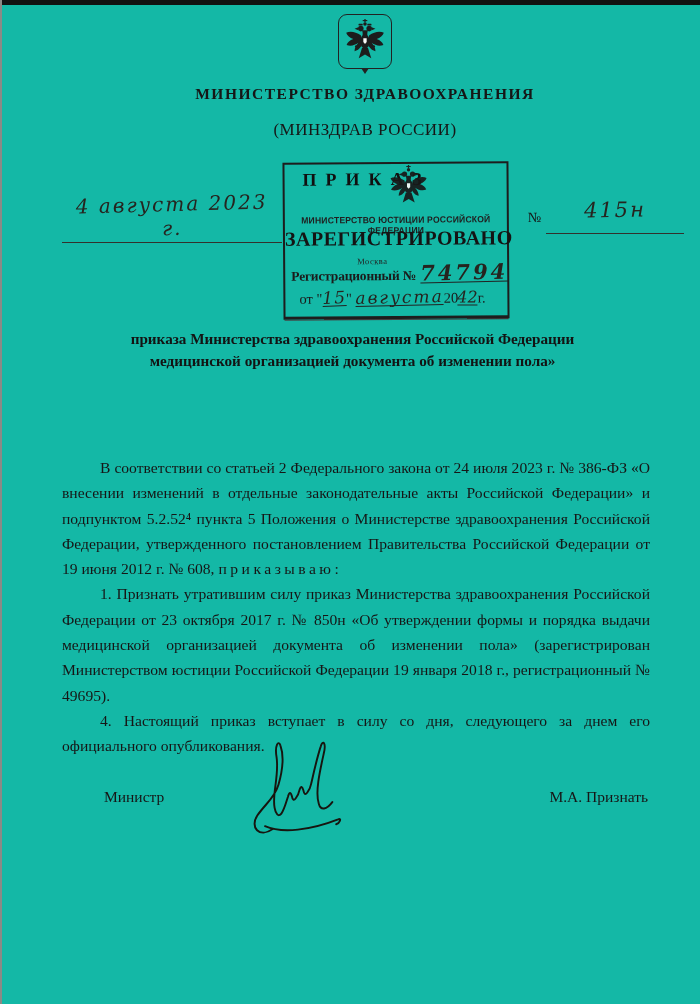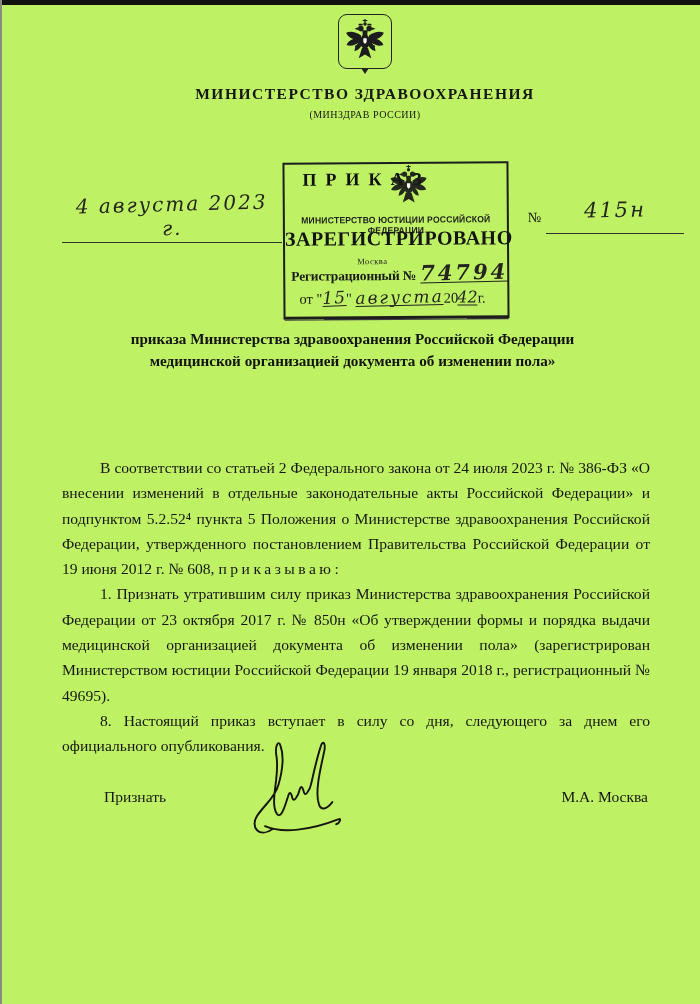--- a/index.html
+++ b/index.html
@@ -1,37 +1,37 @@
 <!DOCTYPE html>
 <html><head>
 <meta charset="utf-8">
 <style>
   html,body{margin:0;padding:0;}
   body{background:#e8e8e8;font-family:"Liberation Serif",serif;}
   .page{
     position:relative;width:700px;height:1004px;margin:0 auto;
-    background:#bef264;overflow:hidden;color:#161616;
+    background:#14b8a6;overflow:hidden;color:#161616;
     box-shadow:0 0 4px rgba(0,0,0,.3);
   }
   .edge-top{position:absolute;top:0;left:0;width:700px;height:5px;background:#121212;}
   .edge-left{position:absolute;top:0;left:0;width:2px;height:1004px;background:#8a8a86;}
   
   .emblem-box{
     position:absolute;left:338px;top:14px;width:52px;height:53px;
     border:1.6px solid #222;border-radius:9px;display:flex;align-items:center;justify-content:center;
   }
   .emblem-box .tail{
     position:absolute;left:50%;bottom:-6px;transform:translateX(-50%);
     width:0;height:0;border-left:4px solid transparent;border-right:4px solid transparent;
     border-top:6px solid #222;
   }
   
   .ministry{position:absolute;left:85px;top:84px;width:560px;text-align:center;line-height:20px;}
   .ministry .b{font-weight:bold;font-size:15.5px;letter-spacing:1.5px;}
-  .ministry .s{font-size:10px;letter-spacing:.5px;margin-top:1px;}
+  .ministry .s{font-size:17px;letter-spacing:.5px;margin-top:16px;}
   
   .hand{font-family:"DejaVu Serif",serif;font-style:italic;color:#26241f;}
   .date-left{position:absolute;left:62px;top:192px;width:220px;text-align:center;
     border-bottom:1.5px solid #33312c;padding-bottom:2px;}
   .date-left .hand{font-size:20px;letter-spacing:2px;display:inline-block;transform:rotate(-1.5deg);}
   .num-right{position:absolute;left:528px;top:198px;width:156px;}
   .num-right .no{font-size:14px;position:absolute;left:0;top:12px;}
   .num-right .line{position:absolute;left:18px;top:0;width:138px;text-align:center;
     border-bottom:1.4px solid #33312c;padding-bottom:11px;}
   .num-right .hand{font-size:21px;letter-spacing:2px;display:inline-block;transform:rotate(-1deg);}
@@ -149,26 +149,26 @@
   </div>
 
   <div class="doc-title">
     <div>приказа Министерства здравоохранения Российской Федерации</div>
     <div>медицинской организацией документа об изменении пола»</div>
   </div>
 
   <div class="body-text">
     <p><span>В соответствии со статьей 2 Федерального закона от 24 июля 2023 г. № 386-ФЗ «О внесении изменений в отдельные законодательные акты Российской Федерации» и подпунктом 5.2.52⁴ пункта 5 Положения о Министерстве здравоохранения Российской Федерации, утвержденного постановлением Правительства Российской Федерации от 19 июня 2012 г. № 608, </span><span class="kw">приказываю</span><span>:</span></p>
     <p>1. Признать утратившим силу приказ Министерства здравоохранения Российской Федерации от 23 октября 2017 г. № 850н «Об утверждении формы и порядка выдачи медицинской организацией документа об изменении пола» (зарегистрирован Министерством юстиции Российской Федерации 19 января 2018 г., регистрационный № 49695).</p>
-    <p>8. Настоящий приказ вступает в силу со дня, следующего за днем его официального опубликования.</p>
+    <p>4. Настоящий приказ вступает в силу со дня, следующего за днем его официального опубликования.</p>
   </div>
 
   <div class="sig-row">
-    <span class="sig-pos">Признать</span>
+    <span class="sig-pos">Министр</span>
     <svg class="sig-mark" width="125" height="112" viewBox="0 0 130 115">
       <g fill="none" stroke="#17150f" stroke-width="2" stroke-linecap="round">
         <path d="M34 96 C20 106 10 94 18 82 C26 70 36 64 40 50 C44 36 46 20 42 9 C40 3 36 9 38 21 C41 41 33 60 36 74 C37 80 40 84 43 80 C46 76 48 68 50 62 Q52 55 54 62 Q55 68 58 64 Q61 60 62 55 Q64 49 66 56 Q67 62 70 58 Q73 54 74 49 C77 36 80 22 84 10 C86 3 90 6 87 18 C83 36 78 58 82 70 C84 77 90 76 96 68"></path>
         <path d="M26 93 C44 101 74 97 102 86 C106 84 104 90 100 91"></path>
       </g>
     </svg>
-    <span class="sig-name">М.А. Москва</span>
+    <span class="sig-name">М.А. Признать</span>
   </div>
 </div>
 
 </body></html>

